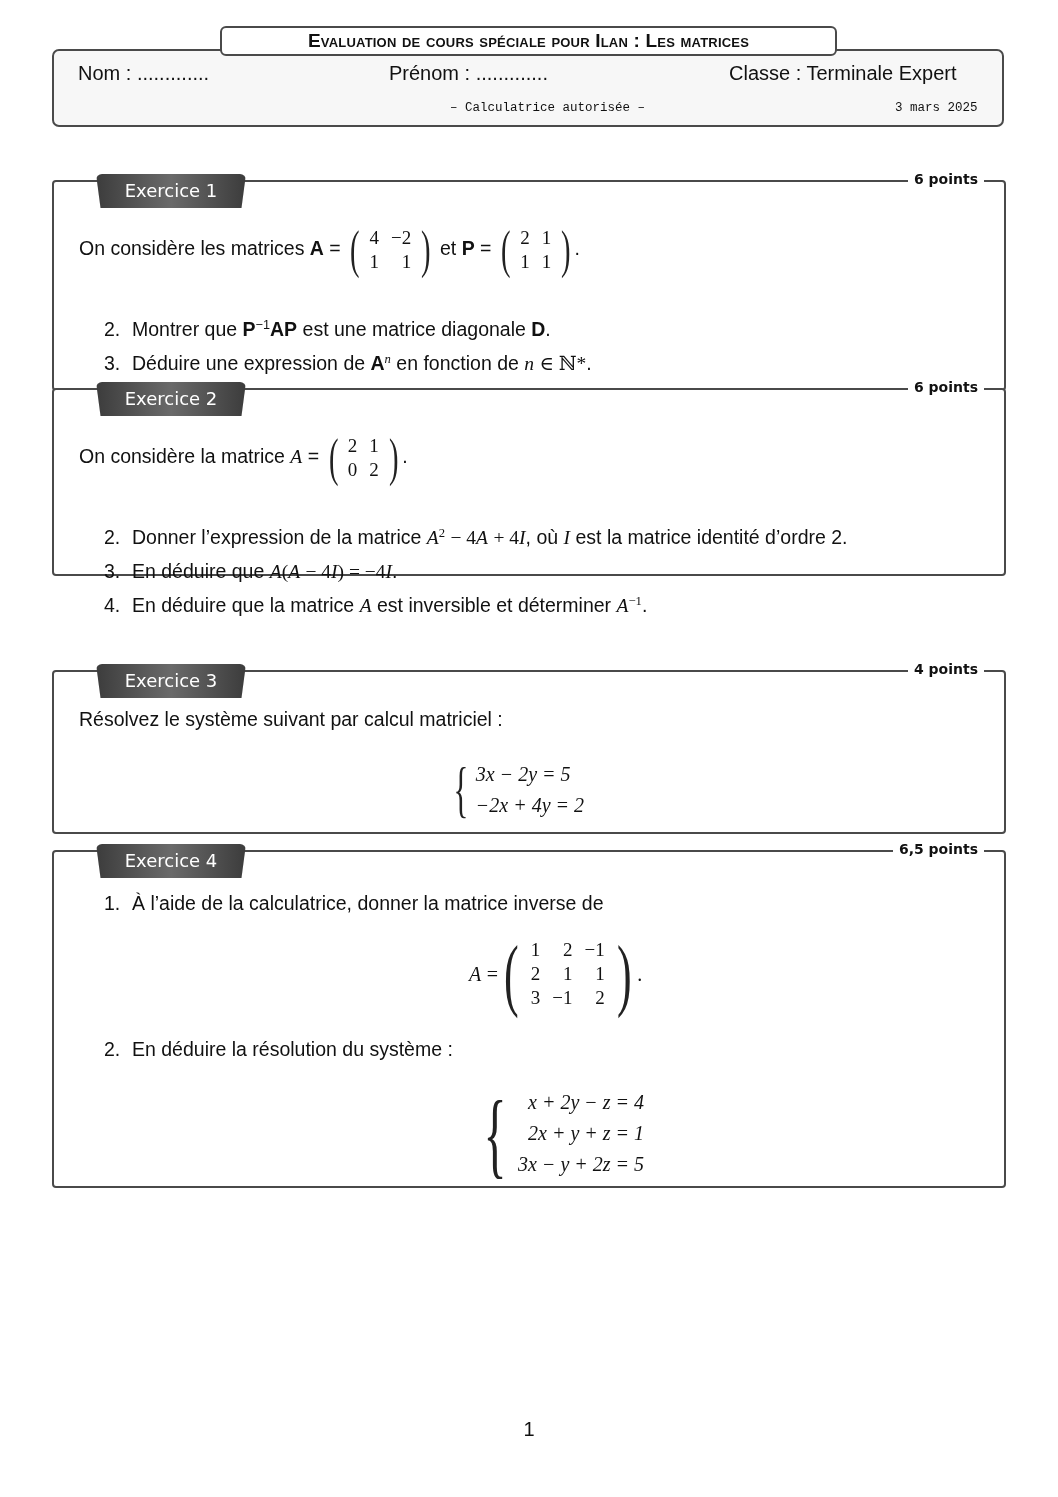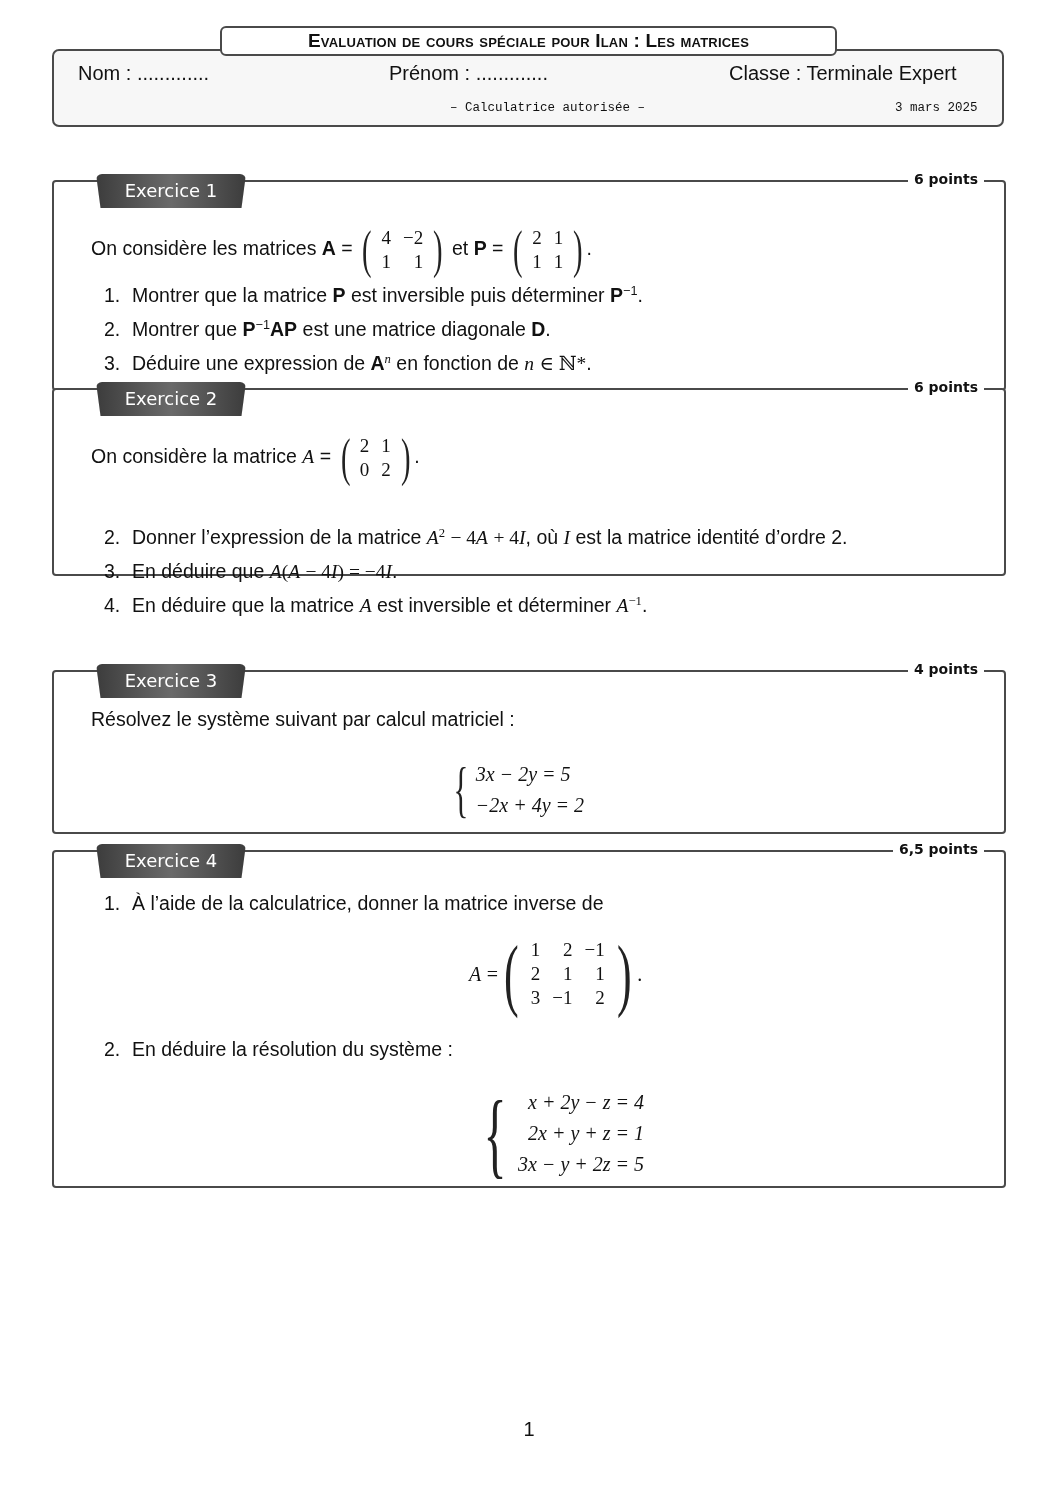--- a/index.html
+++ b/index.html
@@ -12,21 +12,21 @@
   
   .header-box { position: absolute; left: 52px; top: 49px; width: 952px; height: 78px; border: 2px solid #4a4a4a; border-radius: 7px; background: #f7f7f7; box-sizing: border-box; }
   .header-title { position: absolute; left: 220px; top: 26px; width: 617px; height: 30px; border: 2px solid #4a4a4a; border-radius: 6px; background: #fff; box-sizing: border-box; text-align: center; font-weight: bold; font-size: 19px; line-height: 26px; letter-spacing: 0.2px; z-index: 2; font-variant: small-caps; }
   .hdr-field { position: absolute; top: 62px; font-size: 20px; }
   .hdr-small { position: absolute; top: 101px; font-size: 12.5px; font-family: Liberation Mono, monospace; }
 
   
   .ex-box { position: absolute; left: 52px; width: 954px; border: 2px solid #4a4a4a; border-radius: 4px; box-sizing: border-box; background: #fff; }
   .ex-tab { position: absolute; left: 42px; top: -8px; width: 150px; height: 34px; background: linear-gradient(90deg, #3c3c3c 0%, #6a6a6a 50%, #3c3c3c 100%); border-radius: 6px 6px 4px 4px; clip-path: polygon(0 0, 100% 0, 97% 100%, 3% 100%); color: #fff; font-family: "DejaVu Sans", sans-serif; font-size: 18px; line-height: 34px; text-align: center; }
   .ex-points { position: absolute; right: 20px; top: -12px; background: #fff; padding: 0 6px; font-family: "DejaVu Sans", sans-serif; font-weight: bold; font-size: 14px; line-height: 18px; }
-  .ex-intro { position: absolute; left: 25px; font-size: 19.5px; white-space: nowrap; margin-left: 12px; }
+  .ex-intro { position: absolute; left: 25px; font-size: 19.5px; white-space: nowrap; }
   .ex-item { position: absolute; left: 50px; font-size: 19.5px; white-space: nowrap; }
   .ex-item .num { display: inline-block; width: 28px; }
 
   
   .matrix { display: inline-flex; align-items: center; vertical-align: middle; font-family: "Liberation Serif", "DejaVu Serif", serif; }
   .matrix .par { font-size: 52px; font-weight: 100; line-height: 1; transform: scaleX(0.55); display: inline-block; color: #222; }
   .matrix.big .par { font-size: 80px; }
   .matrix table { border-collapse: collapse; font-size: 19px; }
   .matrix td { padding: 0 6px; text-align: right; line-height: 24px; }
   .brace { font-family: "Liberation Serif", serif; display: inline-block; color: #222; transform: scaleX(0.5); }
@@ -77,23 +77,20 @@
               <td>1</td>
             </tr>
       <tr>
               <td>1</td>
               <td>1</td>
             </tr>
     </tbody>
         </table>
         <span class="par">)</span>
       </span>.
-  </div>
-  <div class="ex-item" style="top:102px;">
-    <span class="num">1.</span><span>Montrer que la matrice</span> <b class="bm">P</b> <span>est inversible puis déterminer</span> <b class="bm">P</b><sup>−1</sup>.
   </div>
   <div class="ex-item" style="top:136px;">
     <span class="num">2.</span><span>Montrer que</span> <b class="bm">P</b><sup>−1</sup><b class="bm">AP</b> <span>est une matrice diagonale</span> <b class="bm">D</b>.
   </div>
   <div class="ex-item" style="top:170px;">
     <span class="num">3.</span><span>Déduire une expression de</span> <b class="bm">A</b><sup class="math">n</sup> <span>en fonction de</span> <span class="math">n</span> <span class="mathr">∈ ℕ*</span>.
   </div>
 </div>
 
 <div class="ex-box" style="top:388px;height:188px;">

